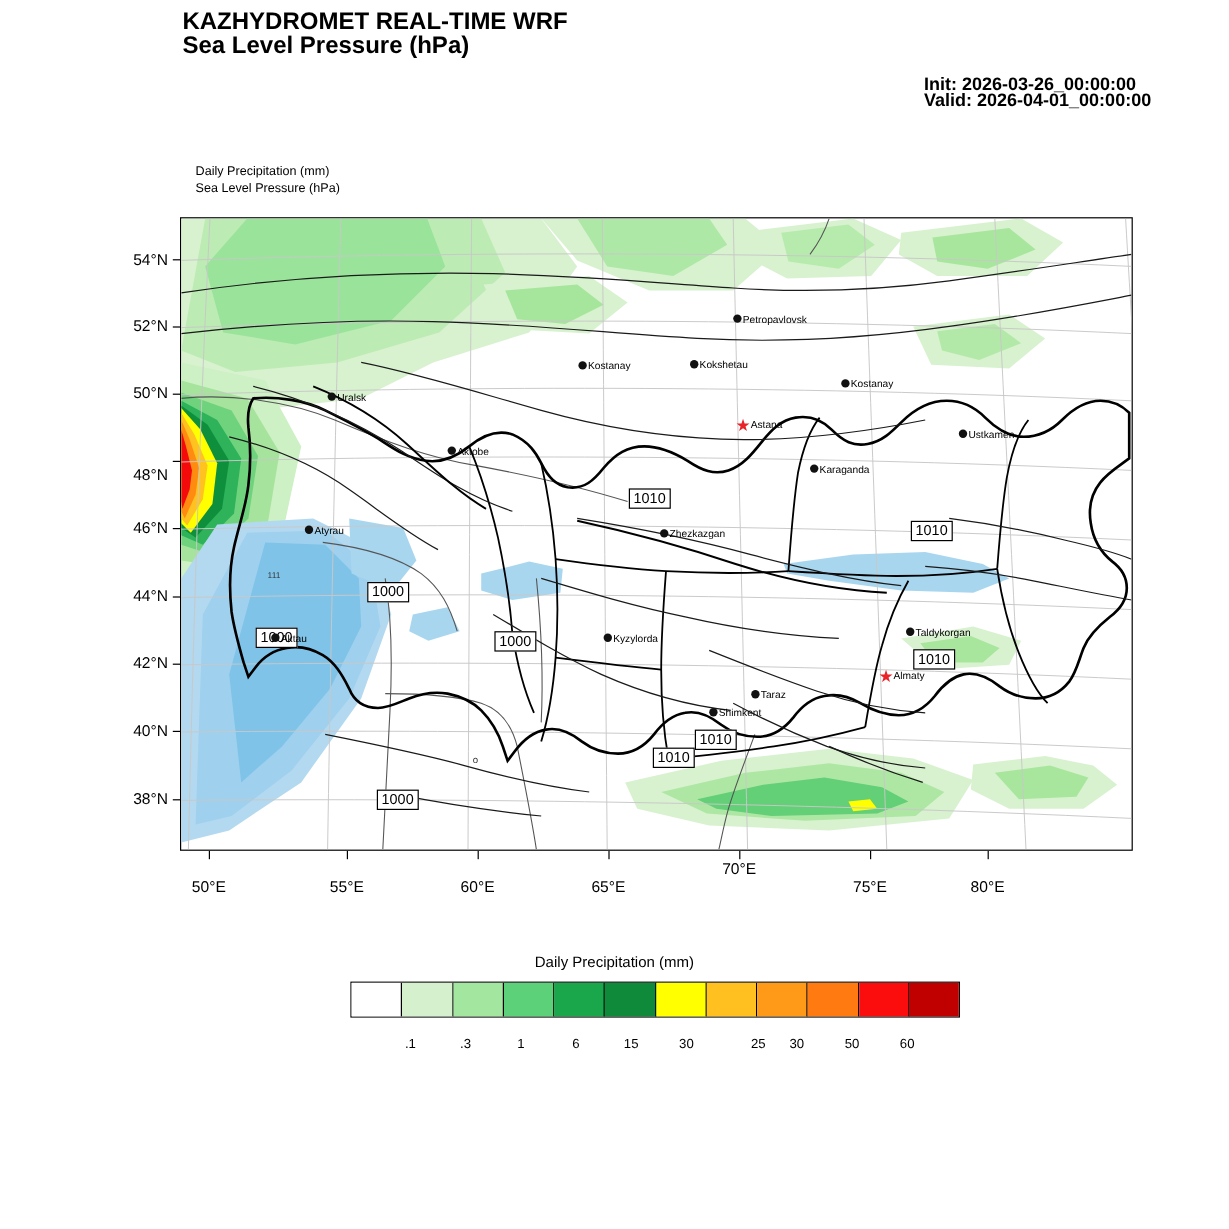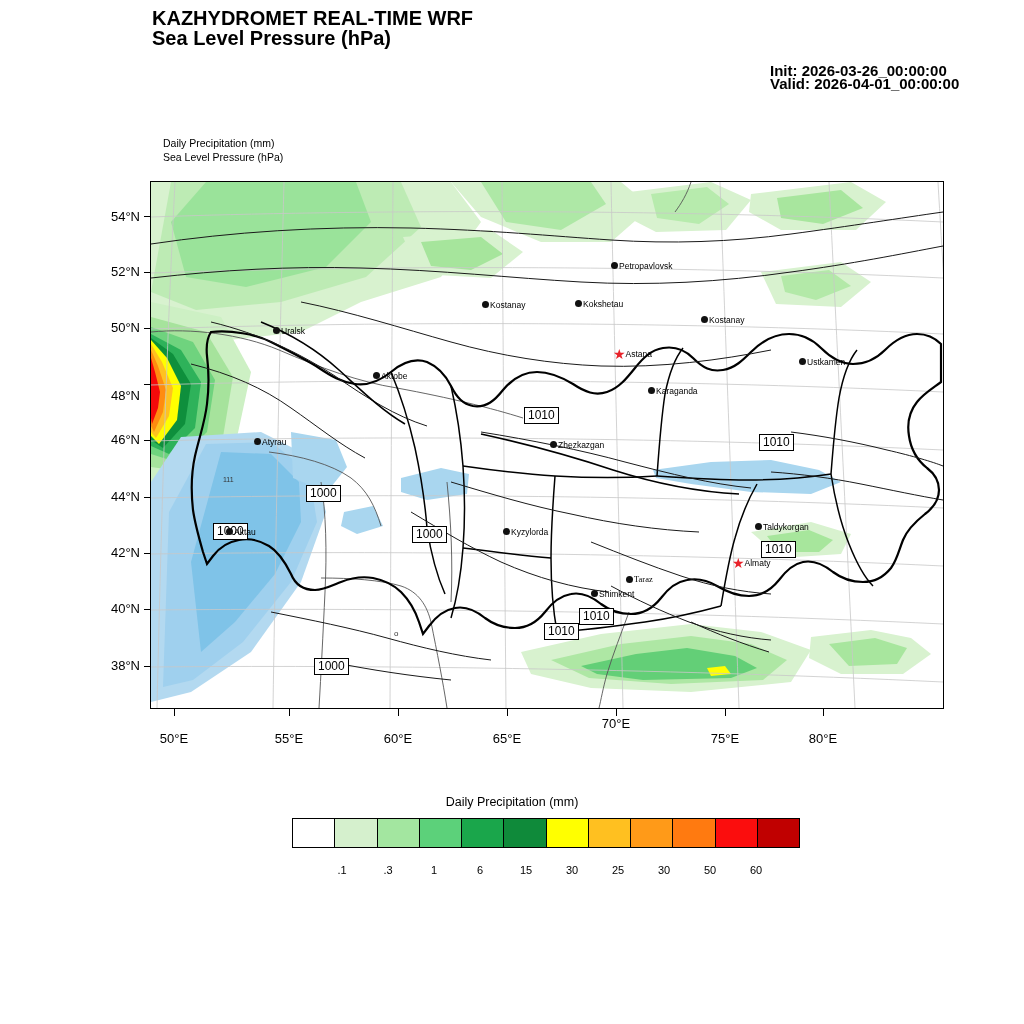--- a/index.html
+++ b/index.html
@@ -438,28 +438,28 @@
   <div class="isolabel" style="left:163px; top:476px;">1000</div>
 
   <div class="city" style="left:440px; top:79px;margin-left:20px;"><span class="dot"></span><span class="lbl">Petropavlovsk</span></div>
   <div class="city" style="left:331px; top:118px;"><span class="dot"></span><span class="lbl">Kostanay</span></div>
   <div class="city" style="left:424px; top:117px;"><span class="dot"></span><span class="lbl">Kokshetau</span></div>
   <div class="city" style="left:550px; top:133px;"><span class="dot"></span><span class="lbl">Kostanay</span></div>
   <div class="city" style="left:122px; top:144px;"><span class="dot"></span><span class="lbl">Uralsk</span></div>
   <div class="city capital" style="left:462px; top:167px;"><span class="star">★</span><span class="lbl">Astana</span></div>
   <div class="city" style="left:648px; top:175px;"><span class="dot"></span><span class="lbl">Ustkamen</span></div>
   <div class="city" style="left:222px; top:189px;"><span class="dot"></span><span class="lbl">Aktobe</span></div>
-  <div class="city" style="left:497px; top:204px;"><span class="dot"></span><span class="lbl">Karaganda</span></div>
+  <div class="city" style="left:524px; top:204px;"><span class="dot"></span><span class="lbl">Karaganda</span></div>
   <div class="city" style="left:103px; top:255px;"><span class="dot"></span><span class="lbl">Atyrau</span></div>
   <div class="city" style="left:399px; top:258px;"><span class="dot"></span><span class="lbl">Zhezkazgan</span></div>
   <div class="city" style="left:604px; top:340px;"><span class="dot"></span><span class="lbl">Taldykorgan</span></div>
   <div class="city" style="left:75px;  top:345px;"><span class="dot"></span><span class="lbl">Aktau</span></div>
   <div class="city" style="left:352px; top:345px;"><span class="dot"></span><span class="lbl">Kyzylorda</span></div>
   <div class="city capital" style="left:581px; top:376px;"><span class="star">★</span><span class="lbl">Almaty</span></div>
-  <div class="city" style="left:475px; top:392px;font-family:Liberation Serif, serif;"><span class="dot"></span><span class="lbl">Taraz</span></div>
+  <div class="city" style="left:475px; top:392px;"><span class="dot"></span><span class="lbl">Taraz</span></div>
   <div class="city" style="left:440px; top:407px;"><span class="dot"></span><span class="lbl">Shimkent</span></div>
 </div>
 
 <div id="cbar-title">Daily Precipitation (mm)</div>
 
 <div id="cbar">
   <div class="swatch" style="background:#ffffff"></div>
   <div class="swatch" style="background:#d5f0cd"></div>
   <div class="swatch" style="background:#a3e6a0"></div>
   <div class="swatch" style="background:#5cd17a"></div>
@@ -473,17 +473,17 @@
   <div class="swatch" style="background:#c00000"></div>
 </div>
 
 <div id="cbar-ticks">
   <span style="left:50px;">.1</span>
   <span style="left:96px;">.3</span>
   <span style="left:142px;">1</span>
   <span style="left:188px;">6</span>
   <span style="left:234px;">15</span>
   <span style="left:280px;">30</span>
-  <span style="left:326px;">25</span>
+  <span style="left:326px;text-align:right;">25</span>
   <span style="left:372px;">30</span>
   <span style="left:418px;">50</span>
   <span style="left:464px;">60</span>
 </div>
 
 </body></html>

